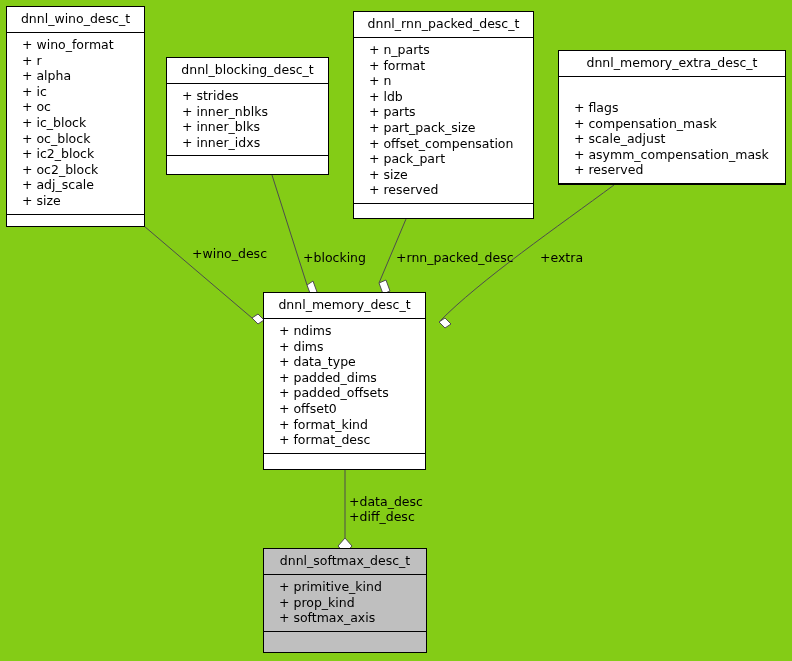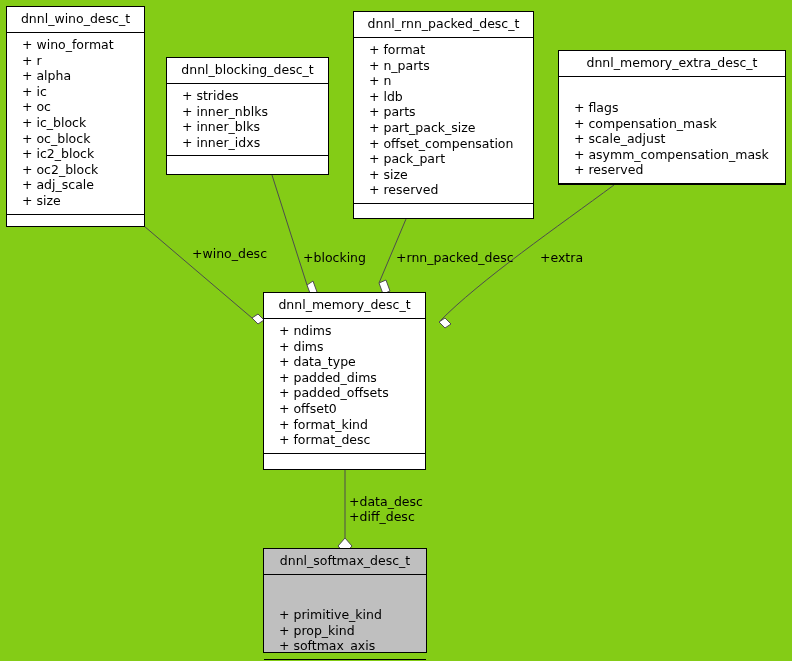--- a/index.html
+++ b/index.html
@@ -26,21 +26,20 @@
   .uml-class {
     position: absolute;
     box-sizing: border-box;
     border: 1px solid #000000;
     background: #ffffff;
     display: flex;
     flex-direction: column;
   }
   .uml-class.shaded {
     background: #bfbfbf;
-    gap: 28px;
   }
   .uml-title {
     box-sizing: border-box;
     border-bottom: 1px solid #000000;
     text-align: center;
     font-size: 12.5px;
     color: #000000;
     line-height: 14px;
     padding: 5px 6px 6px 6px;
     white-space: nowrap;
@@ -139,22 +138,22 @@
       <div class="uml-attr">+ inner_nblks</div>
       <div class="uml-attr">+ inner_blks</div>
       <div class="uml-attr">+ inner_idxs</div>
     </div>
     <div class="uml-ops"></div>
   </div>
 
   <div class="uml-class" style="left:353px; top:11px; width:181px; height:208px;">
     <div class="uml-title">dnnl_rnn_packed_desc_t</div>
     <div class="uml-attrs">
+      <div class="uml-attr">+ n_parts</div>
       <div class="uml-attr">+ format</div>
-      <div class="uml-attr">+ n_parts</div>
       <div class="uml-attr">+ n</div>
       <div class="uml-attr">+ ldb</div>
       <div class="uml-attr">+ parts</div>
       <div class="uml-attr">+ part_pack_size</div>
       <div class="uml-attr">+ offset_compensation</div>
       <div class="uml-attr">+ pack_part</div>
       <div class="uml-attr">+ size</div>
       <div class="uml-attr">+ reserved</div>
     </div>
     <div class="uml-ops"></div>

